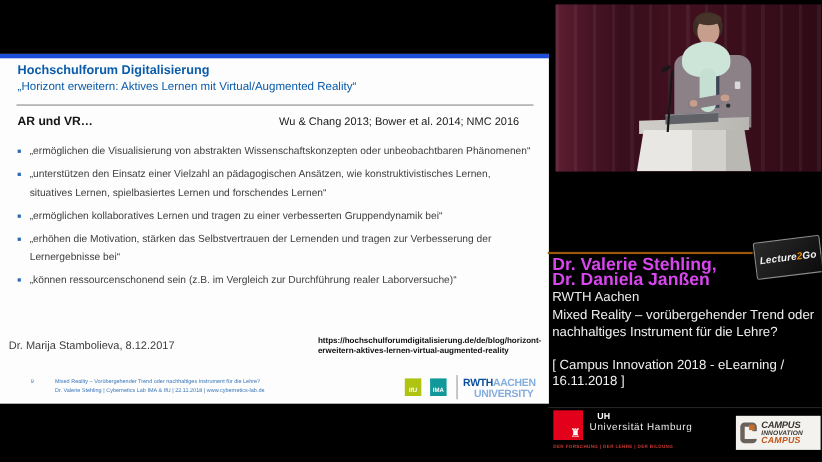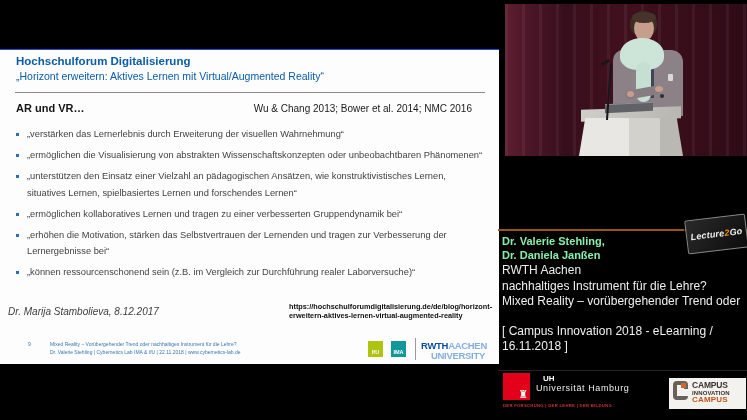--- a/index.html
+++ b/index.html
@@ -1,32 +1,32 @@
 <!DOCTYPE html>
 <html><head>
 <meta charset="utf-8">
 <style>
   html,body{margin:0;padding:0;background:#000;}
   .stage{position:relative;width:747px;height:420px;background:#000;overflow:hidden;
          font-family:"Liberation Sans",sans-serif;}
 
   
   .slide{position:absolute;left:0;top:49px;width:499px;height:314px;background:#fdfdfd;
-         border-top:1px solid #1d4ed8;}
+         border-top:4px solid #1d4ed8;}
   .s-title{position:absolute;left:16px;top:5px;font-size:11.5px;font-weight:bold;color:#0a5cab;}
   .s-subtitle{position:absolute;left:16px;top:20px;font-size:10.5px;color:#0a5cab;}
   .s-rule{position:absolute;left:15px;top:42px;width:470px;height:1px;background:#8a8a8a;}
   .s-headrow{position:absolute;left:16px;top:52px;width:456px;display:flex;justify-content:space-between;align-items:baseline;}
   .s-heading{font-size:11px;font-weight:bold;color:#141414;}
   .s-citation{font-size:10px;color:#1a1a1a;}
   .s-bullets{position:absolute;left:16px;top:76px;width:476px;margin:0;padding:0;list-style:none;}
   .s-bullets li{display:flex;gap:8px;margin-bottom:4.5px;}
   .b-marker{flex:0 0 auto;width:3px;height:3px;background:#2e6db4;margin-top:7px;}
   .b-text{font-size:9.3px;line-height:16.5px;color:#3f3f3f;white-space:pre-line;}
-  .s-author{position:absolute;left:8px;top:256px;font-size:10px;color:#3c3c3c;font-style:italic;}
+  .s-author{position:absolute;left:8px;top:256px;font-size:10px;color:#3c3c3c;}
   .s-url{position:absolute;left:289px;top:252px;font-size:7.3px;line-height:9px;font-weight:bold;color:#0f0f0f;}
   .s-pagenum{position:absolute;left:28px;top:291px;font-size:5px;color:#3b77b8;}
   .s-footnotes{position:absolute;left:50px;top:290px;font-size:5px;line-height:8px;color:#3b77b8;}
   .lg-ifu{position:absolute;left:368px;top:291px;width:15px;height:16px;background:#afc410;
           color:#fff;font-size:5.5px;font-weight:bold;display:flex;align-items:flex-end;justify-content:center;padding-bottom:2px;box-sizing:border-box;}
   .lg-ima{position:absolute;left:391px;top:291px;width:15px;height:16px;background:#11989b;
           color:#fff;font-size:5.5px;font-weight:bold;display:flex;align-items:flex-end;justify-content:center;padding-bottom:2px;box-sizing:border-box;}
   .lg-sep{position:absolute;left:415px;top:288px;width:1px;height:22px;background:#9a9a9a;}
   .lg-rwth{position:absolute;left:421px;top:289px;width:64px;text-align:right;line-height:9.5px;}
   .rwth-b{font-size:9.5px;font-weight:900;color:#0a4f9c;letter-spacing:-0.3px;}
@@ -56,34 +56,34 @@
   .mic{position:absolute;left:101px;top:60px;width:2px;height:56px;background:#17171a;transform:rotate(4deg);transform-origin:bottom center;}
   .mic-tip{position:absolute;left:96px;top:57px;width:9px;height:3px;background:#17171a;transform:rotate(-30deg);}
 
   
   .orange-line{position:absolute;left:498px;top:229px;width:249px;height:2px;background:#9a560b;}
   .l2g-badge{position:absolute;left:686px;top:217px;width:59px;height:32px;border:1px solid #8a8a8a;border-radius:2px;
              background:linear-gradient(135deg,#2a2a2a,#0c0c0c);transform:rotate(-7deg);
              display:flex;align-items:center;justify-content:center;box-shadow:0 0 0 1px #000;}
   .l2g-text{font-size:9px;font-weight:bold;font-style:italic;color:#f2f2f2;letter-spacing:0.2px;}
   .l2g-num{color:#f08c00;}
-  .ip-speakers{position:absolute;left:502px;top:234px;font-size:11px;font-weight:bold;line-height:14px;color:#86efac;}
+  .ip-speakers{position:absolute;left:502px;top:234px;font-size:16px;font-weight:bold;line-height:14px;color:#d946ef;}
   .ip-affil{position:absolute;left:502px;top:263px;font-size:12px;color:#ededed;}
   .ip-talk{position:absolute;left:502px;top:279px;font-size:12px;line-height:14.5px;color:#f0f0f0;}
   .ip-event{position:absolute;left:502px;top:324px;font-size:12px;line-height:15px;color:#f0f0f0;}
   .panel-sep{position:absolute;left:498px;top:370px;width:249px;height:1px;background:#232323;}
 
   
   .uhh-square{position:absolute;left:503px;top:373px;width:27px;height:27px;background:#e2001a;}
   .uhh-abbr{position:absolute;left:0;top:1px;font-size:8px;font-weight:bold;color:#fff;margin-left:40px;}
   .uhh-tower{position:absolute;right:2px;bottom:0px;font-size:11px;color:#fff;line-height:11px;}
   .uhh-name{position:absolute;left:536px;top:383px;font-size:9px;color:#ececec;letter-spacing:0.6px;}
   .uhh-tagline{position:absolute;left:503px;top:403px;font-size:4.2px;color:#c8382f;letter-spacing:0.3px;font-weight:bold;}
   .campus{position:absolute;left:669px;top:378px;width:77px;height:31px;background:#f3f2ee;
-          display:flex;align-items:flex-start;box-sizing:border-box;padding:3px 2px 3px 4px;}
+          display:flex;align-items:center;box-sizing:border-box;padding:3px 2px 3px 4px;font-style:italic;}
   .ci-icon{position:relative;width:15px;height:19px;border:4px solid #68625b;border-radius:4px;box-sizing:border-box;flex:0 0 auto;}
   .ci-gap{position:absolute;right:-5px;top:4px;width:6px;height:7px;background:#f3f2ee;}
   .ci-orange{position:absolute;right:-2px;top:-2px;width:5px;height:5px;background:#c96a28;}
   .ci-text{margin-left:4px;line-height:1;}
   .ci-l1{font-size:8.5px;font-weight:800;color:#3a352f;letter-spacing:-0.2px;}
   .ci-l2{font-size:6px;font-weight:800;color:#3a352f;letter-spacing:0.1px;}
   .ci-l3{font-size:8px;font-weight:800;color:#c0561c;letter-spacing:0.2px;}
 </style>
 </head>
 <body>
@@ -92,24 +92,20 @@
 
   <section class="slide">
     <div class="s-title">Hochschulforum Digitalisierung</div>
     <div class="s-subtitle">„Horizont erweitern: Aktives Lernen mit Virtual/Augmented Reality“</div>
     <div class="s-rule"></div>
     <div class="s-headrow">
       <span class="s-heading">AR und VR…</span>
       <span class="s-citation">Wu &amp; Chang 2013; Bower et al. 2014; NMC 2016</span>
     </div>
     <ul class="s-bullets">
-      <li>
-          <span class="b-marker"></span>
-          <span class="b-text">„verstärken das Lernerlebnis durch Erweiterung der visuellen Wahrnehmung“</span>
-        </li>
       <li>
           <span class="b-marker"></span>
           <span class="b-text">„ermöglichen die Visualisierung von abstrakten Wissenschaftskonzepten oder unbeobachtbaren Phänomenen“</span>
         </li>
       <li>
           <span class="b-marker"></span>
           <span class="b-text">„unterstützen den Einsatz einer Vielzahl an pädagogischen Ansätzen, wie konstruktivistisches Lernen,
 situatives Lernen, spielbasiertes Lernen und forschendes Lernen“</span>
         </li>
       <li>
@@ -169,22 +165,22 @@
   <div class="orange-line"></div>
   <div class="l2g-badge">
     <span class="l2g-text"><span>Lecture</span><span class="l2g-num">2</span><span>Go</span></span>
   </div>
   <div class="ip-speakers">
     <div>Dr. Valerie Stehling,</div>
     <div>Dr. Daniela Janßen</div>
   </div>
   <div class="ip-affil">RWTH Aachen</div>
   <div class="ip-talk">
+    <div>Mixed Reality – vorübergehender Trend oder</div>
     <div>nachhaltiges Instrument für die Lehre?</div>
-    <div>Mixed Reality – vorübergehender Trend oder</div>
   </div>
   <div class="ip-event">
     <div>[ Campus Innovation 2018 - eLearning /</div>
     <div>16.11.2018 ]</div>
   </div>
   <div class="panel-sep"></div>
 
   <div class="uhh-square">
     <span class="uhh-abbr">UH</span>
     <span class="uhh-tower">♜</span>

